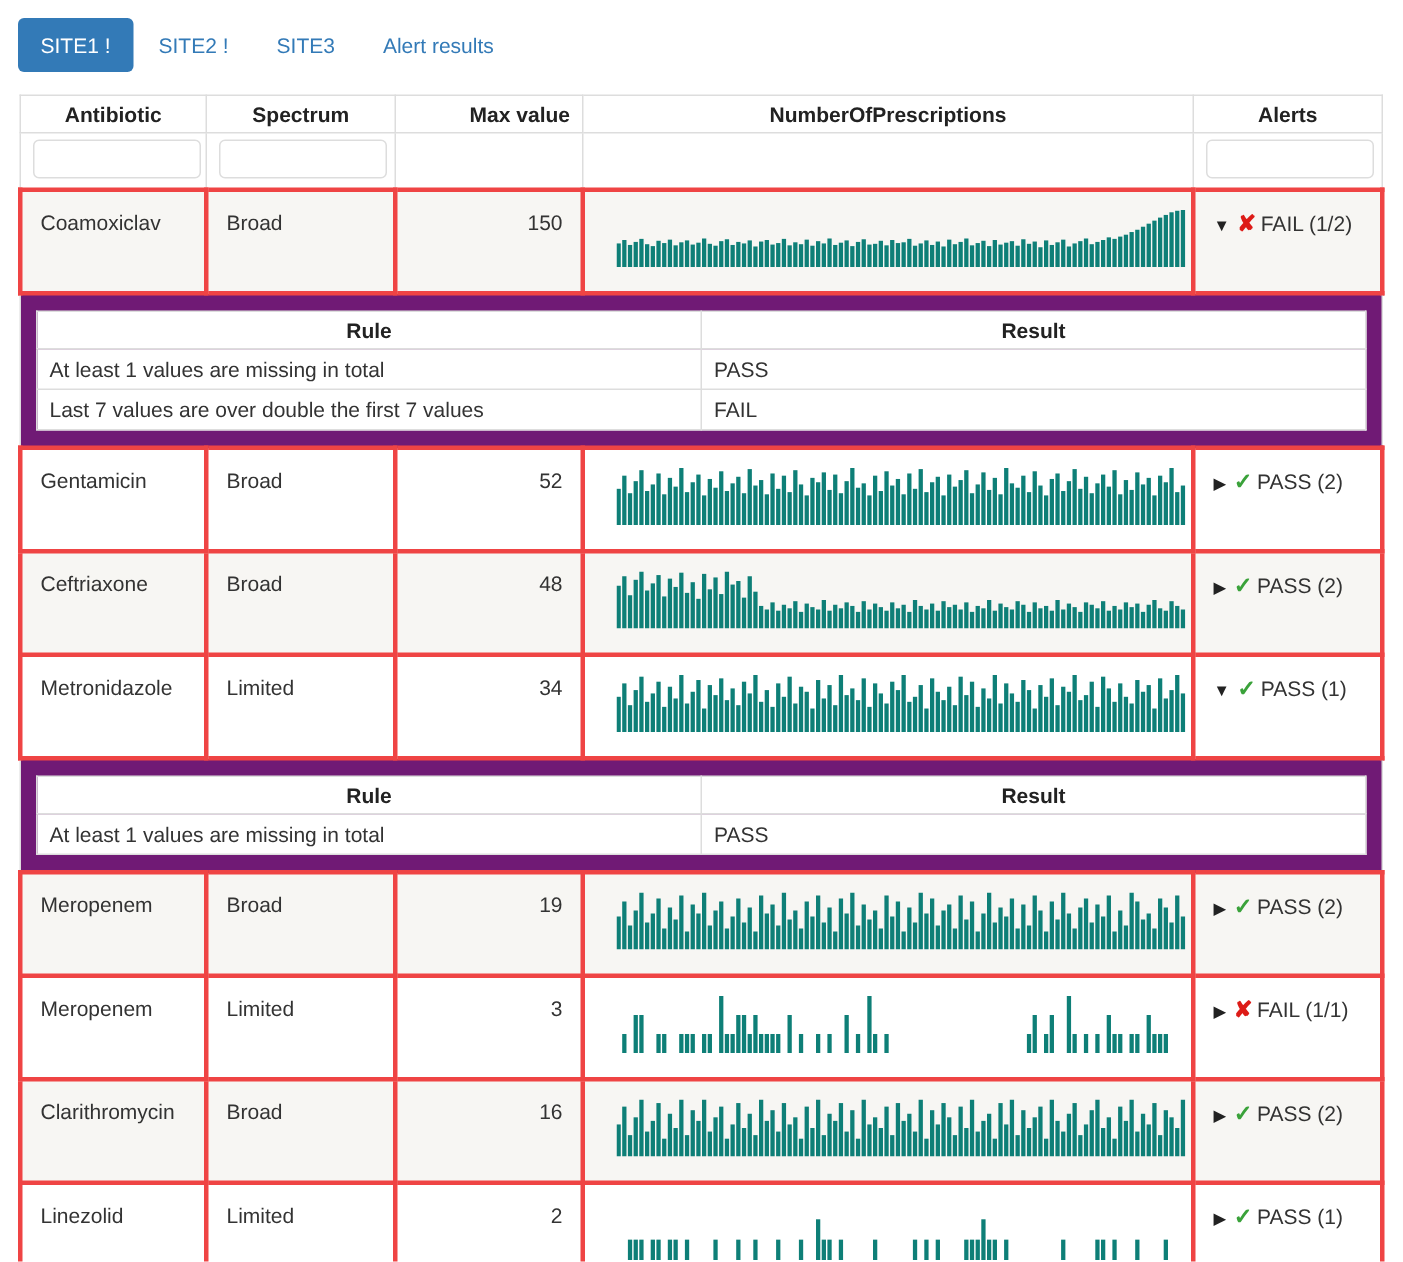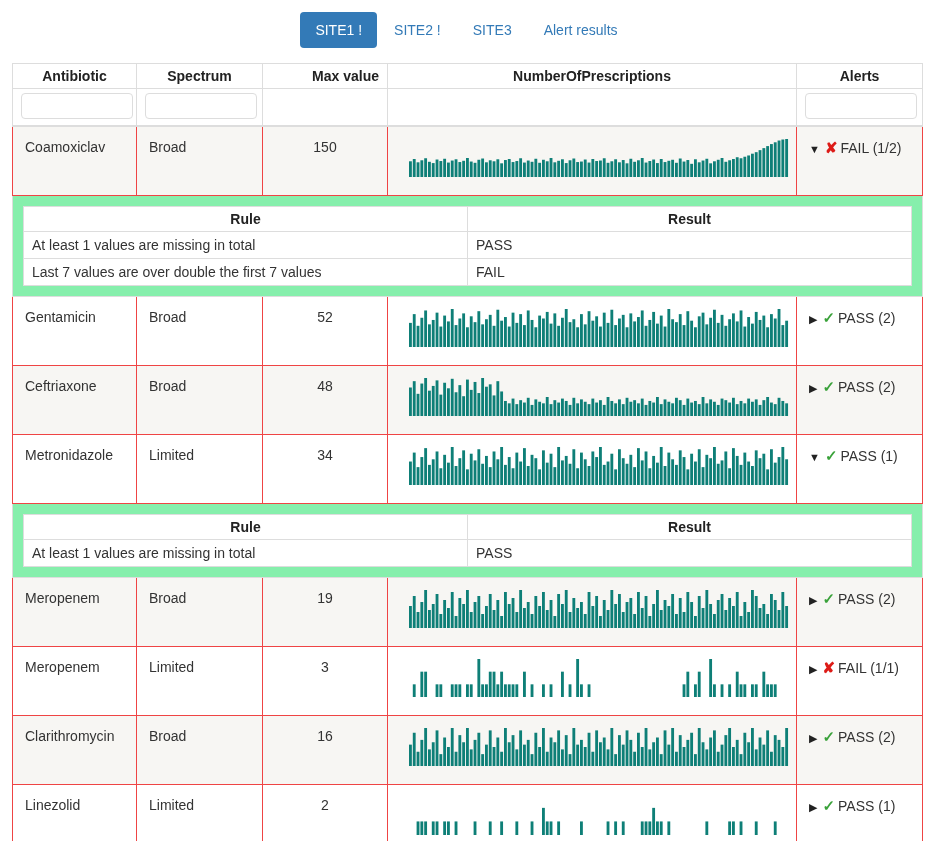--- a/index.html
+++ b/index.html
@@ -2,46 +2,46 @@
 <html><head>
 <meta charset="utf-8">
 <style>
   html,body{margin:0;padding:0;}
   body{
     width:935px;height:841px;box-sizing:border-box;padding:12px;
     background:#fff;color:#333;overflow:hidden;
     font-family:"Liberation Sans",sans-serif;font-size:14px;
   }
   
-  .tabs{display:flex;align-items:center;margin:0 0 15px 0;justify-content:center;}
+  .tabs{display:flex;align-items:center;margin:0 0 15px 0;}
   .tab{padding:10px 15px;color:#337ab7;border-radius:4px;cursor:pointer;margin-right:2px;}
   .tab.active{background:#337ab7;color:#fff;}
   
   table.main{width:100%;border-collapse:collapse;border:1px solid #ddd;table-layout:fixed;}
   table.main th{
     text-align:center;padding:4px 8px;font-weight:bold;border:1px solid #ddd;color:#222;
   }
   table.main th.num{text-align:right;margin-left:44px;}
   .filter-row td{padding:4px 8px 6px 8px;border:1px solid #ddd;border-bottom:2px solid #ddd;background:#fff;}
   .filter-row input{
     width:112px;height:26px;border:1px solid #ddd;border-radius:4px;
     padding:0 6px;box-sizing:border-box;font-family:inherit;font-size:13px;
   }
   .data-row{height:69px;}
-  .data-row td{padding:12px;vertical-align:top;border:1px solid #ef4444;background:#fff;}
+  .data-row td{padding:12px;vertical-align:top;border:3px solid #ef4444;background:#fff;}
   .data-row.striped td{background:#f7f6f3;}
-  td.num{text-align:center;margin-left:19px;}
+  td.num{text-align:right;margin-left:19px;}
   .spark{margin-left:9px;height:38px;line-height:0;}
   .alertcell{white-space:nowrap;}
   .tri{font-size:11px;margin-right:5px;color:#222;cursor:pointer;display:inline-block;}
   .status-icon{font-weight:bold;font-size:15px;margin-right:3px;display:inline-block;}
   .status-icon.fail{color:#dd1b17;}
   .status-icon.pass{color:#3aa23a;}
   
-  .detail-row td{padding:10px;border:1px solid #ddd;background:#86efac;}
+  .detail-row td{padding:10px;border:1px solid #ddd;background:#701a75;}
   table.rules{width:100%;border-collapse:collapse;}
   .rules th,.rules td{border:1px solid #ddd;padding:5px 8px;text-align:left;background:#fff;}
   .rules th{font-weight:bold;color:#222;}
   .rules .rulecol{width:50%;}
 </style>
 </head>
 <body>
 
 <div class="tabs">
   <div class="tab active">SITE1 !</div>

